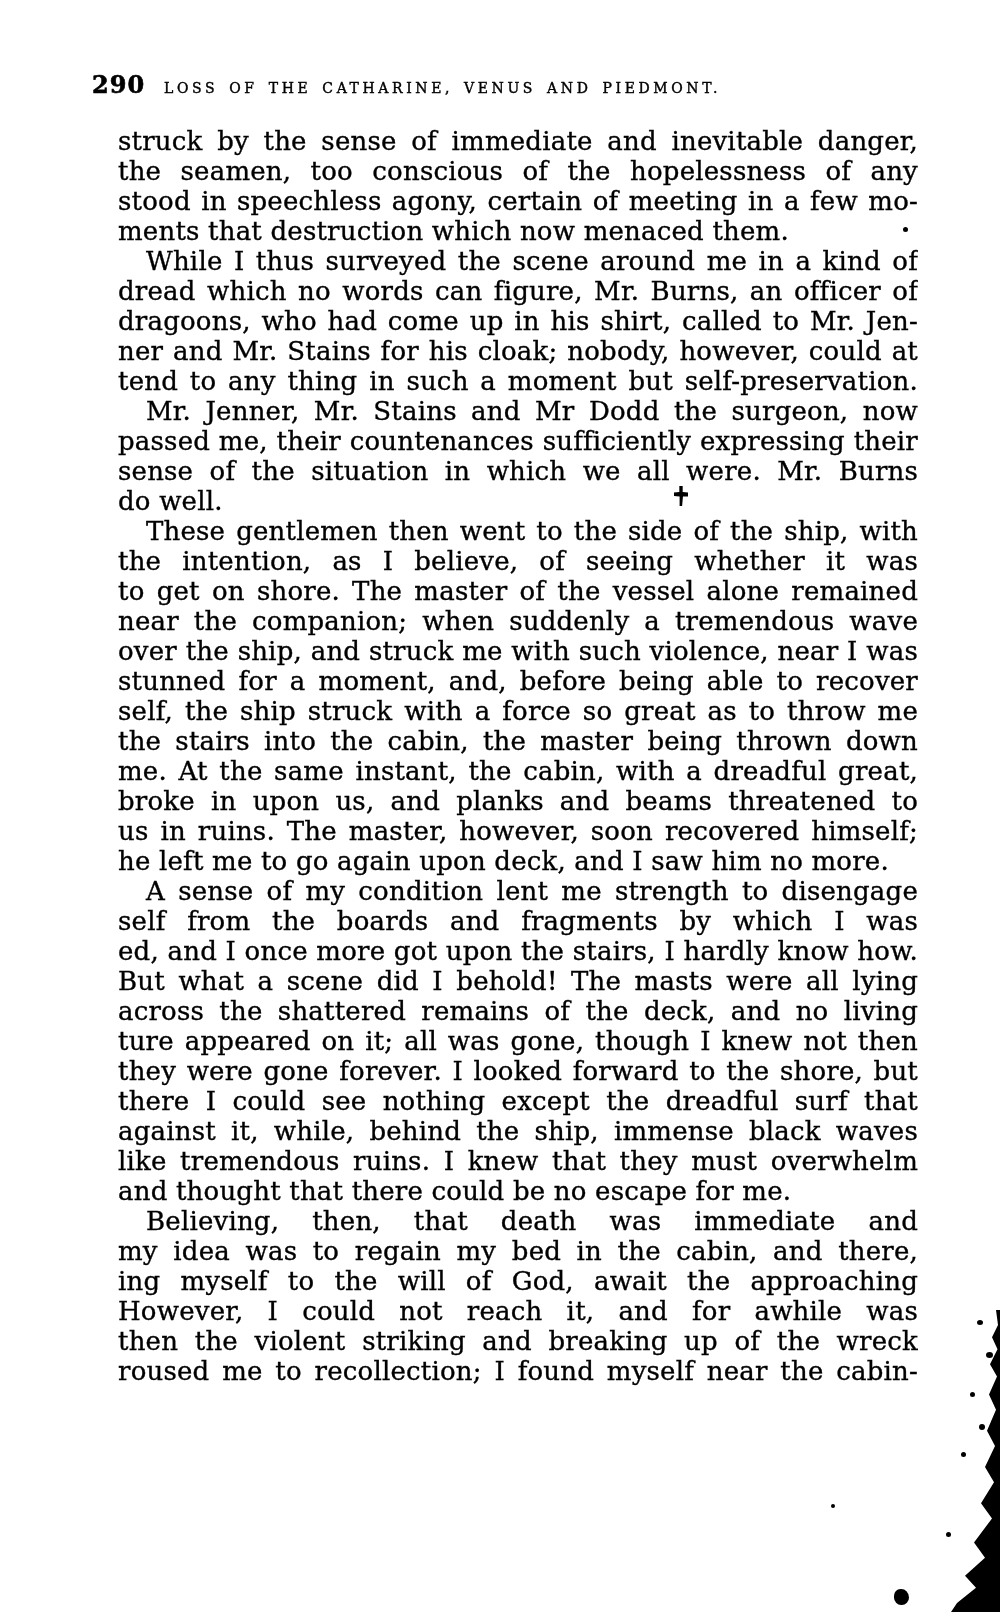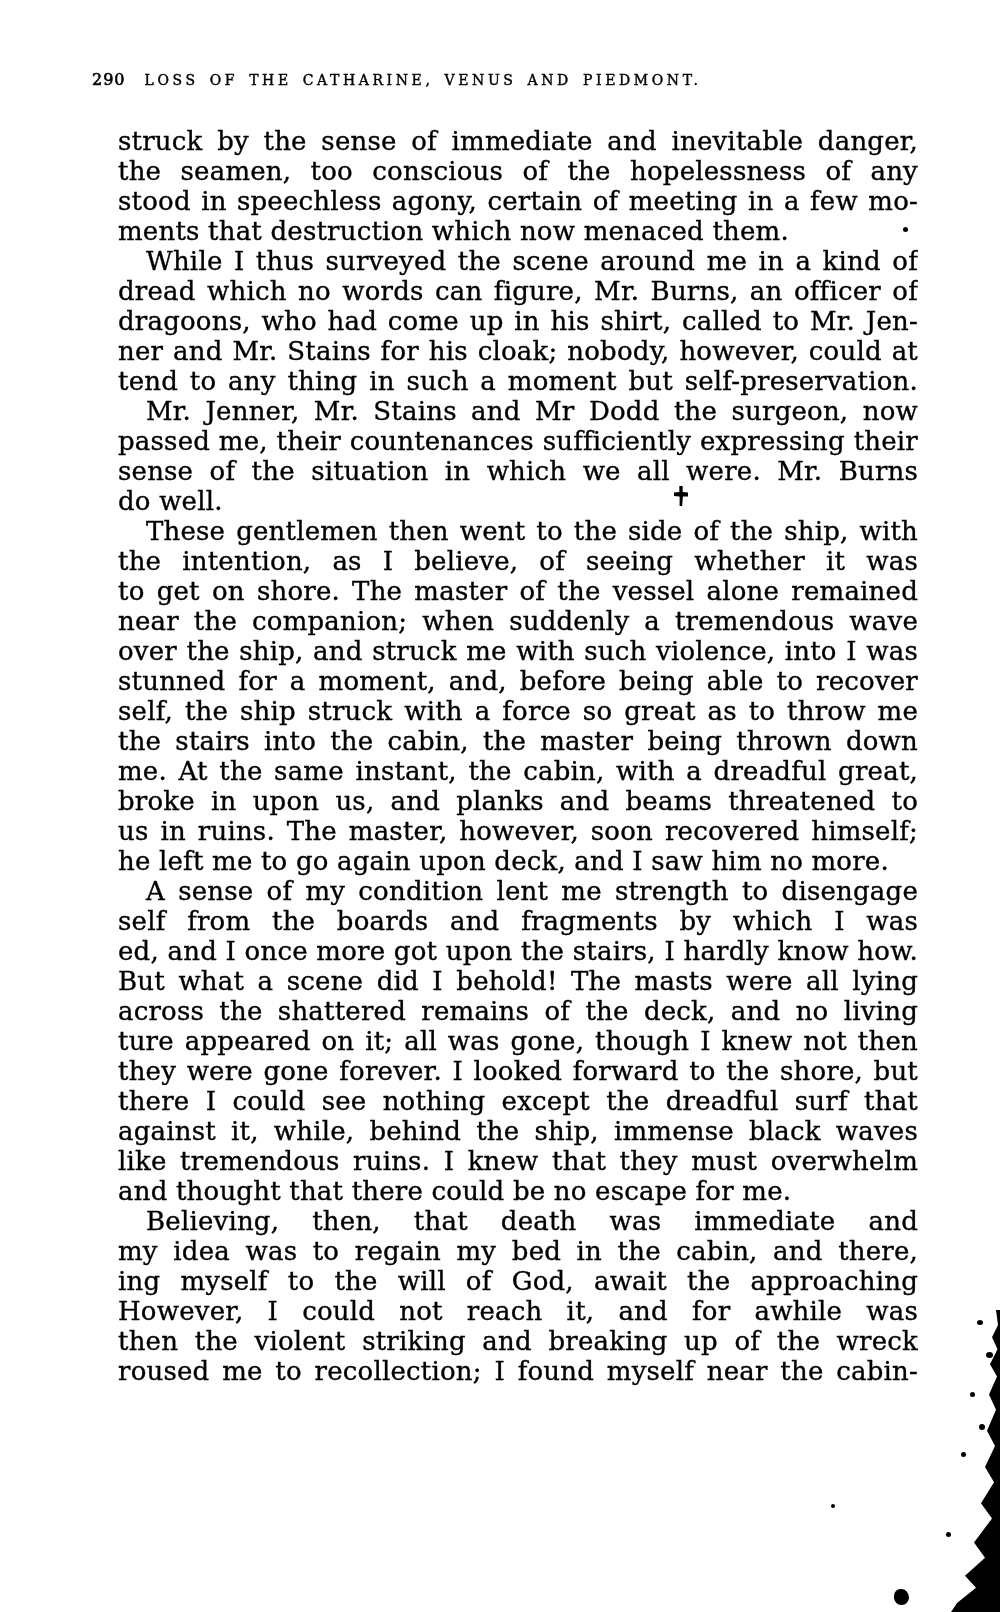--- a/index.html
+++ b/index.html
@@ -24,22 +24,22 @@
   .page-header {
     position: absolute;
     top: 70px;
     left: 92px;
     right: 80px;
     display: flex;
     align-items: baseline;
     white-space: nowrap;
   }
   .page-number {
-    font-size: 16px;
-    font-weight: normal;
+    font-size: 24px;
+    font-weight: bold;
     letter-spacing: 1px;
     -webkit-text-stroke: 0.6px #000;
   }
   .running-title {
     margin-left: 19px;
     font-size: 14px;
     font-weight: normal;
     letter-spacing: 3.6px;
     word-spacing: 3px;
     -webkit-text-stroke: 0.4px #000;
@@ -103,21 +103,21 @@
       <div class="line">ner and Mr. Stains for his cloak; nobody, however, could at</div>
       <div class="line">tend to any thing in such a moment but self-preservation.</div>
       <div class="line indent">Mr. Jenner, Mr. Stains and Mr Dodd the surgeon, now</div>
       <div class="line">passed me, their countenances sufficiently expressing their</div>
       <div class="line">sense of the situation in which we all were. Mr. Burns spoke</div>
       <div class="line final">do well.</div>
       <div class="line indent">These gentlemen then went to the side of the ship, with</div>
       <div class="line">the intention, as I believe, of seeing whether it was possible</div>
       <div class="line">to get on shore. The master of the vessel alone remained</div>
       <div class="line">near the companion; when suddenly a tremendous wave broke</div>
-      <div class="line">over the ship, and struck me with such violence, into I was</div>
+      <div class="line">over the ship, and struck me with such violence, near I was</div>
       <div class="line">stunned for a moment, and, before being able to recover my-</div>
       <div class="line">self, the ship struck with a force so great as to throw me from</div>
       <div class="line">the stairs into the cabin, the master being thrown down near</div>
       <div class="line">me. At the same instant, the cabin, with a dreadful great,</div>
       <div class="line">broke in upon us, and planks and beams threatened to bury</div>
       <div class="line">us in ruins. The master, however, soon recovered himself;</div>
       <div class="line final">he left me to go again upon deck, and I saw him no more.</div>
       <div class="line indent">A sense of my condition lent me strength to disengage my-</div>
       <div class="line">self from the boards and fragments by which I was surround-</div>
       <div class="line">ed, and I once more got upon the stairs, I hardly know how.</div>

